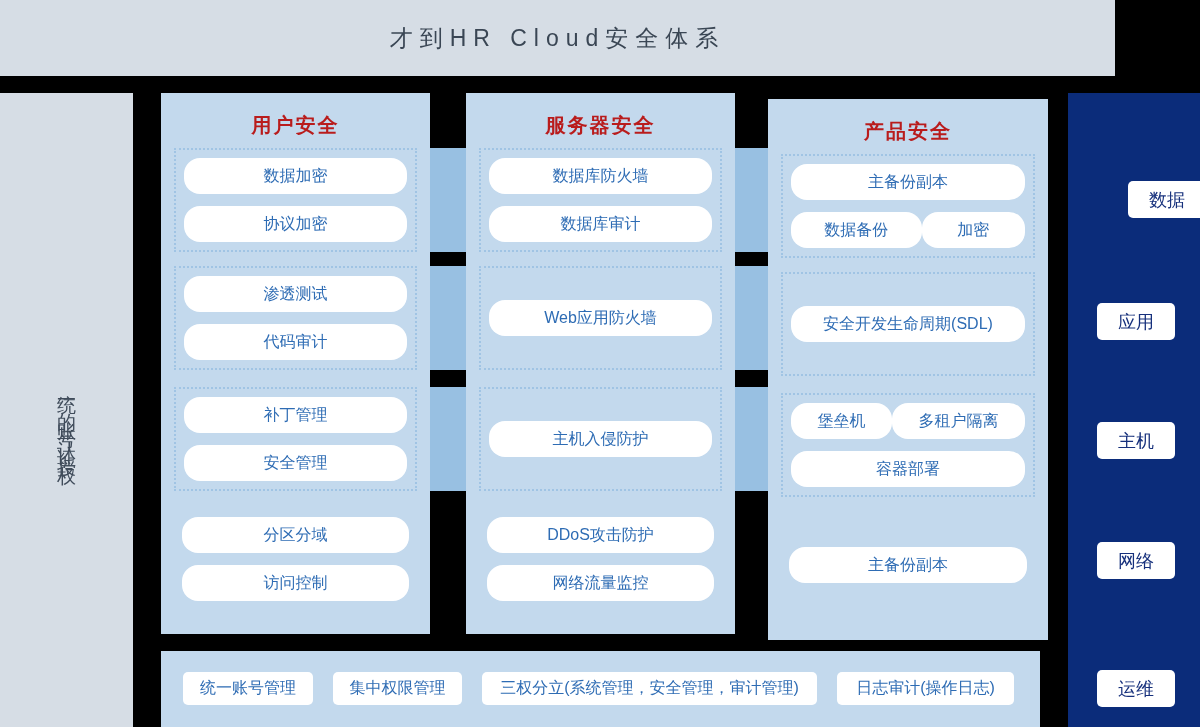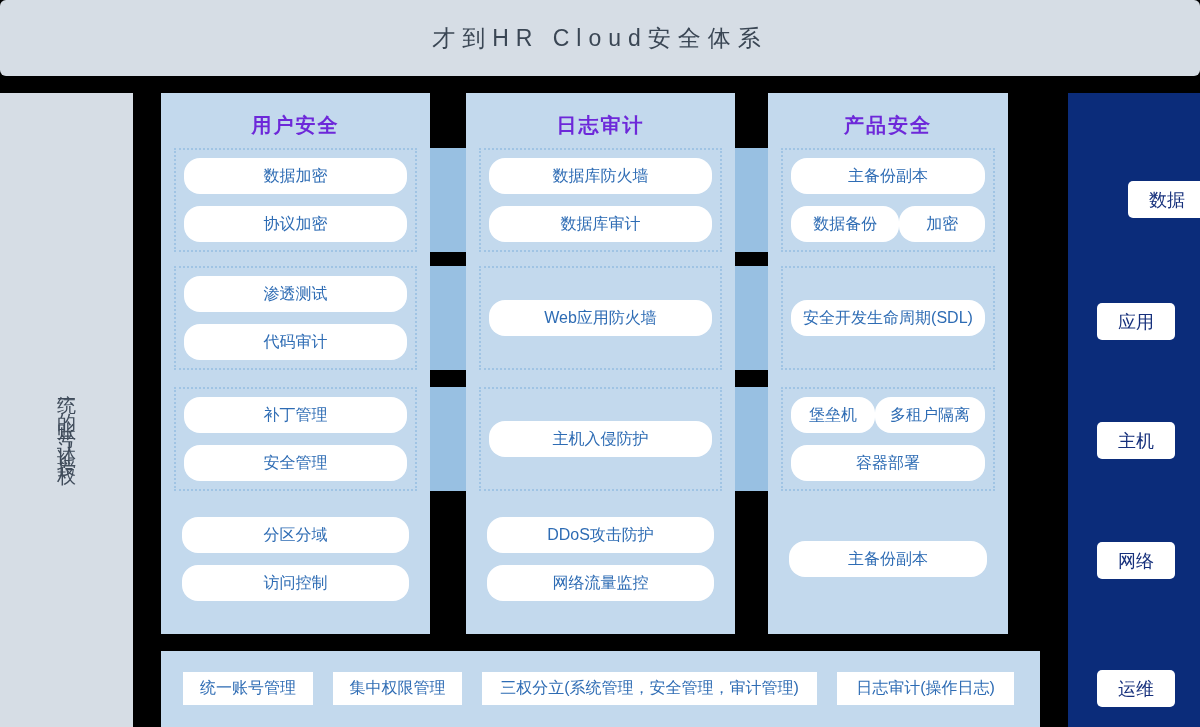--- a/index.html
+++ b/index.html
@@ -1,35 +1,35 @@
 <!DOCTYPE html>
 <html><head>
 <meta charset="utf-8">
 <style>
   html,body{margin:0;padding:0;background:#000;}
   body{width:1200px;height:727px;position:relative;font-family:"Liberation Sans",sans-serif;overflow:hidden;}
   .canvas{position:absolute;left:0;top:0;width:1200px;height:727px;background:#000;}
 
   
-  .header{position:absolute;left:0;top:0;width:1200px;height:76px;background:#d6dde5;display:flex;align-items:center;justify-content:center;border-radius:6px;}
+  .header{position:absolute;left:0;top:0;width:1115px;height:76px;background:#d6dde5;display:flex;align-items:center;justify-content:center;}
   .title{color:#3a4654;font-size:23px;font-weight:500;letter-spacing:7px;}
 
   
   .left-panel{position:absolute;left:0;top:93px;width:133px;height:634px;background:#d6dde5;}
   .vertical-label{position:absolute;top:287px;left:50%;transform:translateX(-50%);
     writing-mode:vertical-rl;text-orientation:upright;letter-spacing:9px;
     color:#3f4b5a;font-size:19px;}
 
   
   .col{position:absolute;top:93px;height:541px;background:#c3d9ed;}
   .col1{left:161px;width:269px;}
   .col2{left:466px;width:269px;}
-  .col3{left:768px;width:240px;}
+  .col3{left:768px;width:280px;margin-top:6px;}
   .col-header{height:55px;box-sizing:border-box;padding-top:10px;display:flex;align-items:center;justify-content:center;
-    color:#6d28d9;font-size:20px;font-weight:600;letter-spacing:2px;}
+    color:#b91c1c;font-size:20px;font-weight:600;letter-spacing:2px;}
 
   .group{position:absolute;left:13px;right:13px;height:104px;box-sizing:border-box;
     border:2px dotted #a0c4e4;padding:8px;display:flex;flex-direction:column;justify-content:space-between;}
   .g1{top:55px;} .g2{top:173px;text-align:right;} .g3{top:294px;}
   .group.single{justify-content:center;}
 
   .row4{position:absolute;left:13px;right:13px;top:424px;height:84px;box-sizing:border-box;
     padding:0 8px;display:flex;flex-direction:column;justify-content:space-between;}
   .row4.single{top:448px;height:36px;}
 
@@ -41,21 +41,21 @@
   .grow-93{flex:93 0 0;} .grow-122{flex:122 0 0;}
 
   
   .band{position:absolute;height:104px;background:#98c0e2;}
   .band-l{left:430px;width:36px;}
   .band-r{left:735px;width:33px;}
   .bt1{top:148px;} .bt2{top:266px;} .bt3{top:387px;}
 
   
   .bottom-panel{position:absolute;left:161px;top:651px;width:879px;height:76px;background:#c3d9ed;}
-  .bp-box{position:absolute;top:21px;height:33px;background:#fff;border-radius:0;
+  .bp-box{position:absolute;top:21px;height:33px;background:#fff;border-radius:5px;
     display:flex;align-items:center;justify-content:center;color:#2e6cb4;font-size:16px;white-space:nowrap;}
   .bp1{left:22px;width:130px;}
   .bp2{left:172px;width:129px;}
   .bp3{left:321px;width:335px;}
   .bp4{left:676px;width:177px;}
 
   
   .right-panel{position:absolute;left:1068px;top:93px;width:132px;height:634px;background:#0b2c7a;}
   .layer-tag{position:absolute;left:29px;width:78px;height:37px;background:#fff;border-radius:5px;
     display:flex;align-items:center;justify-content:center;color:#16307c;font-size:18px;font-weight:500;}
@@ -95,21 +95,21 @@
       <div class="box">补丁管理</div>
       <div class="box">安全管理</div>
     </div>
     <div class="row4">
       <div class="box">分区分域</div>
       <div class="box">访问控制</div>
     </div>
   </div>
 
   <div class="col col2">
-    <div class="col-header">日志审计</div>
+    <div class="col-header">服务器安全</div>
     <div class="group g1">
       <div class="box">数据库防火墙</div>
       <div class="box">数据库审计</div>
     </div>
     <div class="group g2 single">
       <div class="box">Web应用防火墙</div>
     </div>
     <div class="group g3 single">
       <div class="box">主机入侵防护</div>
     </div>

